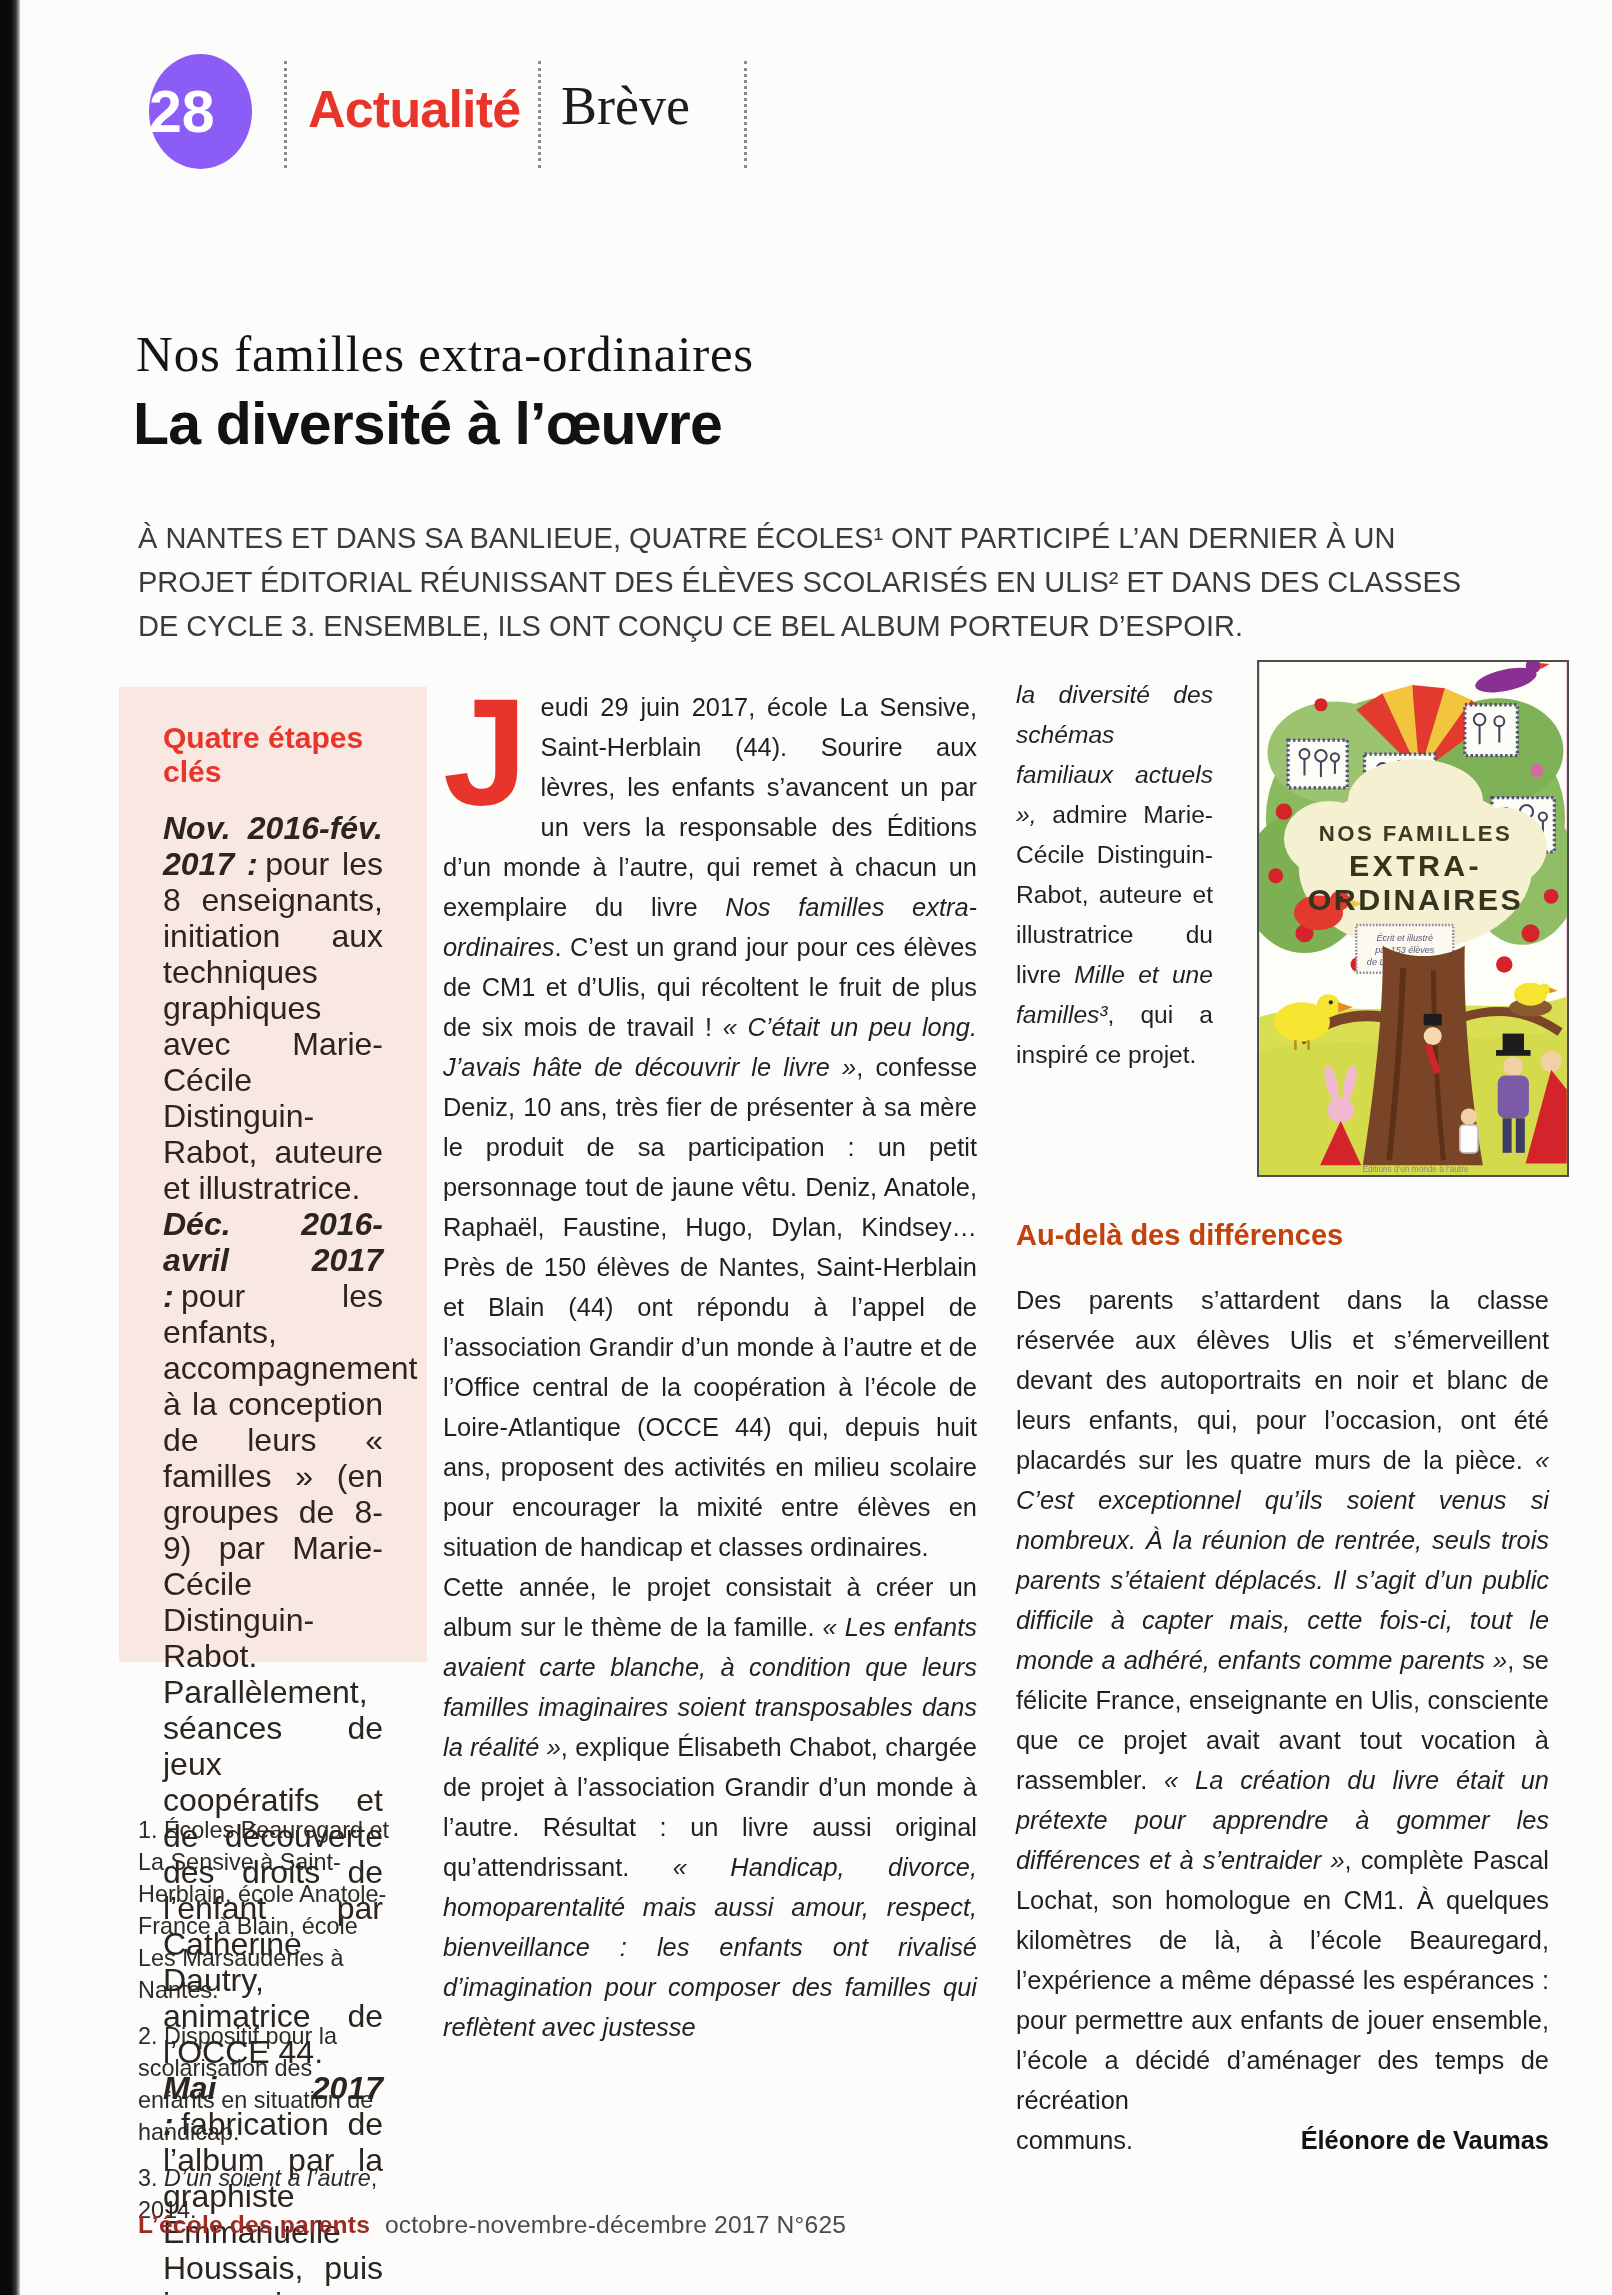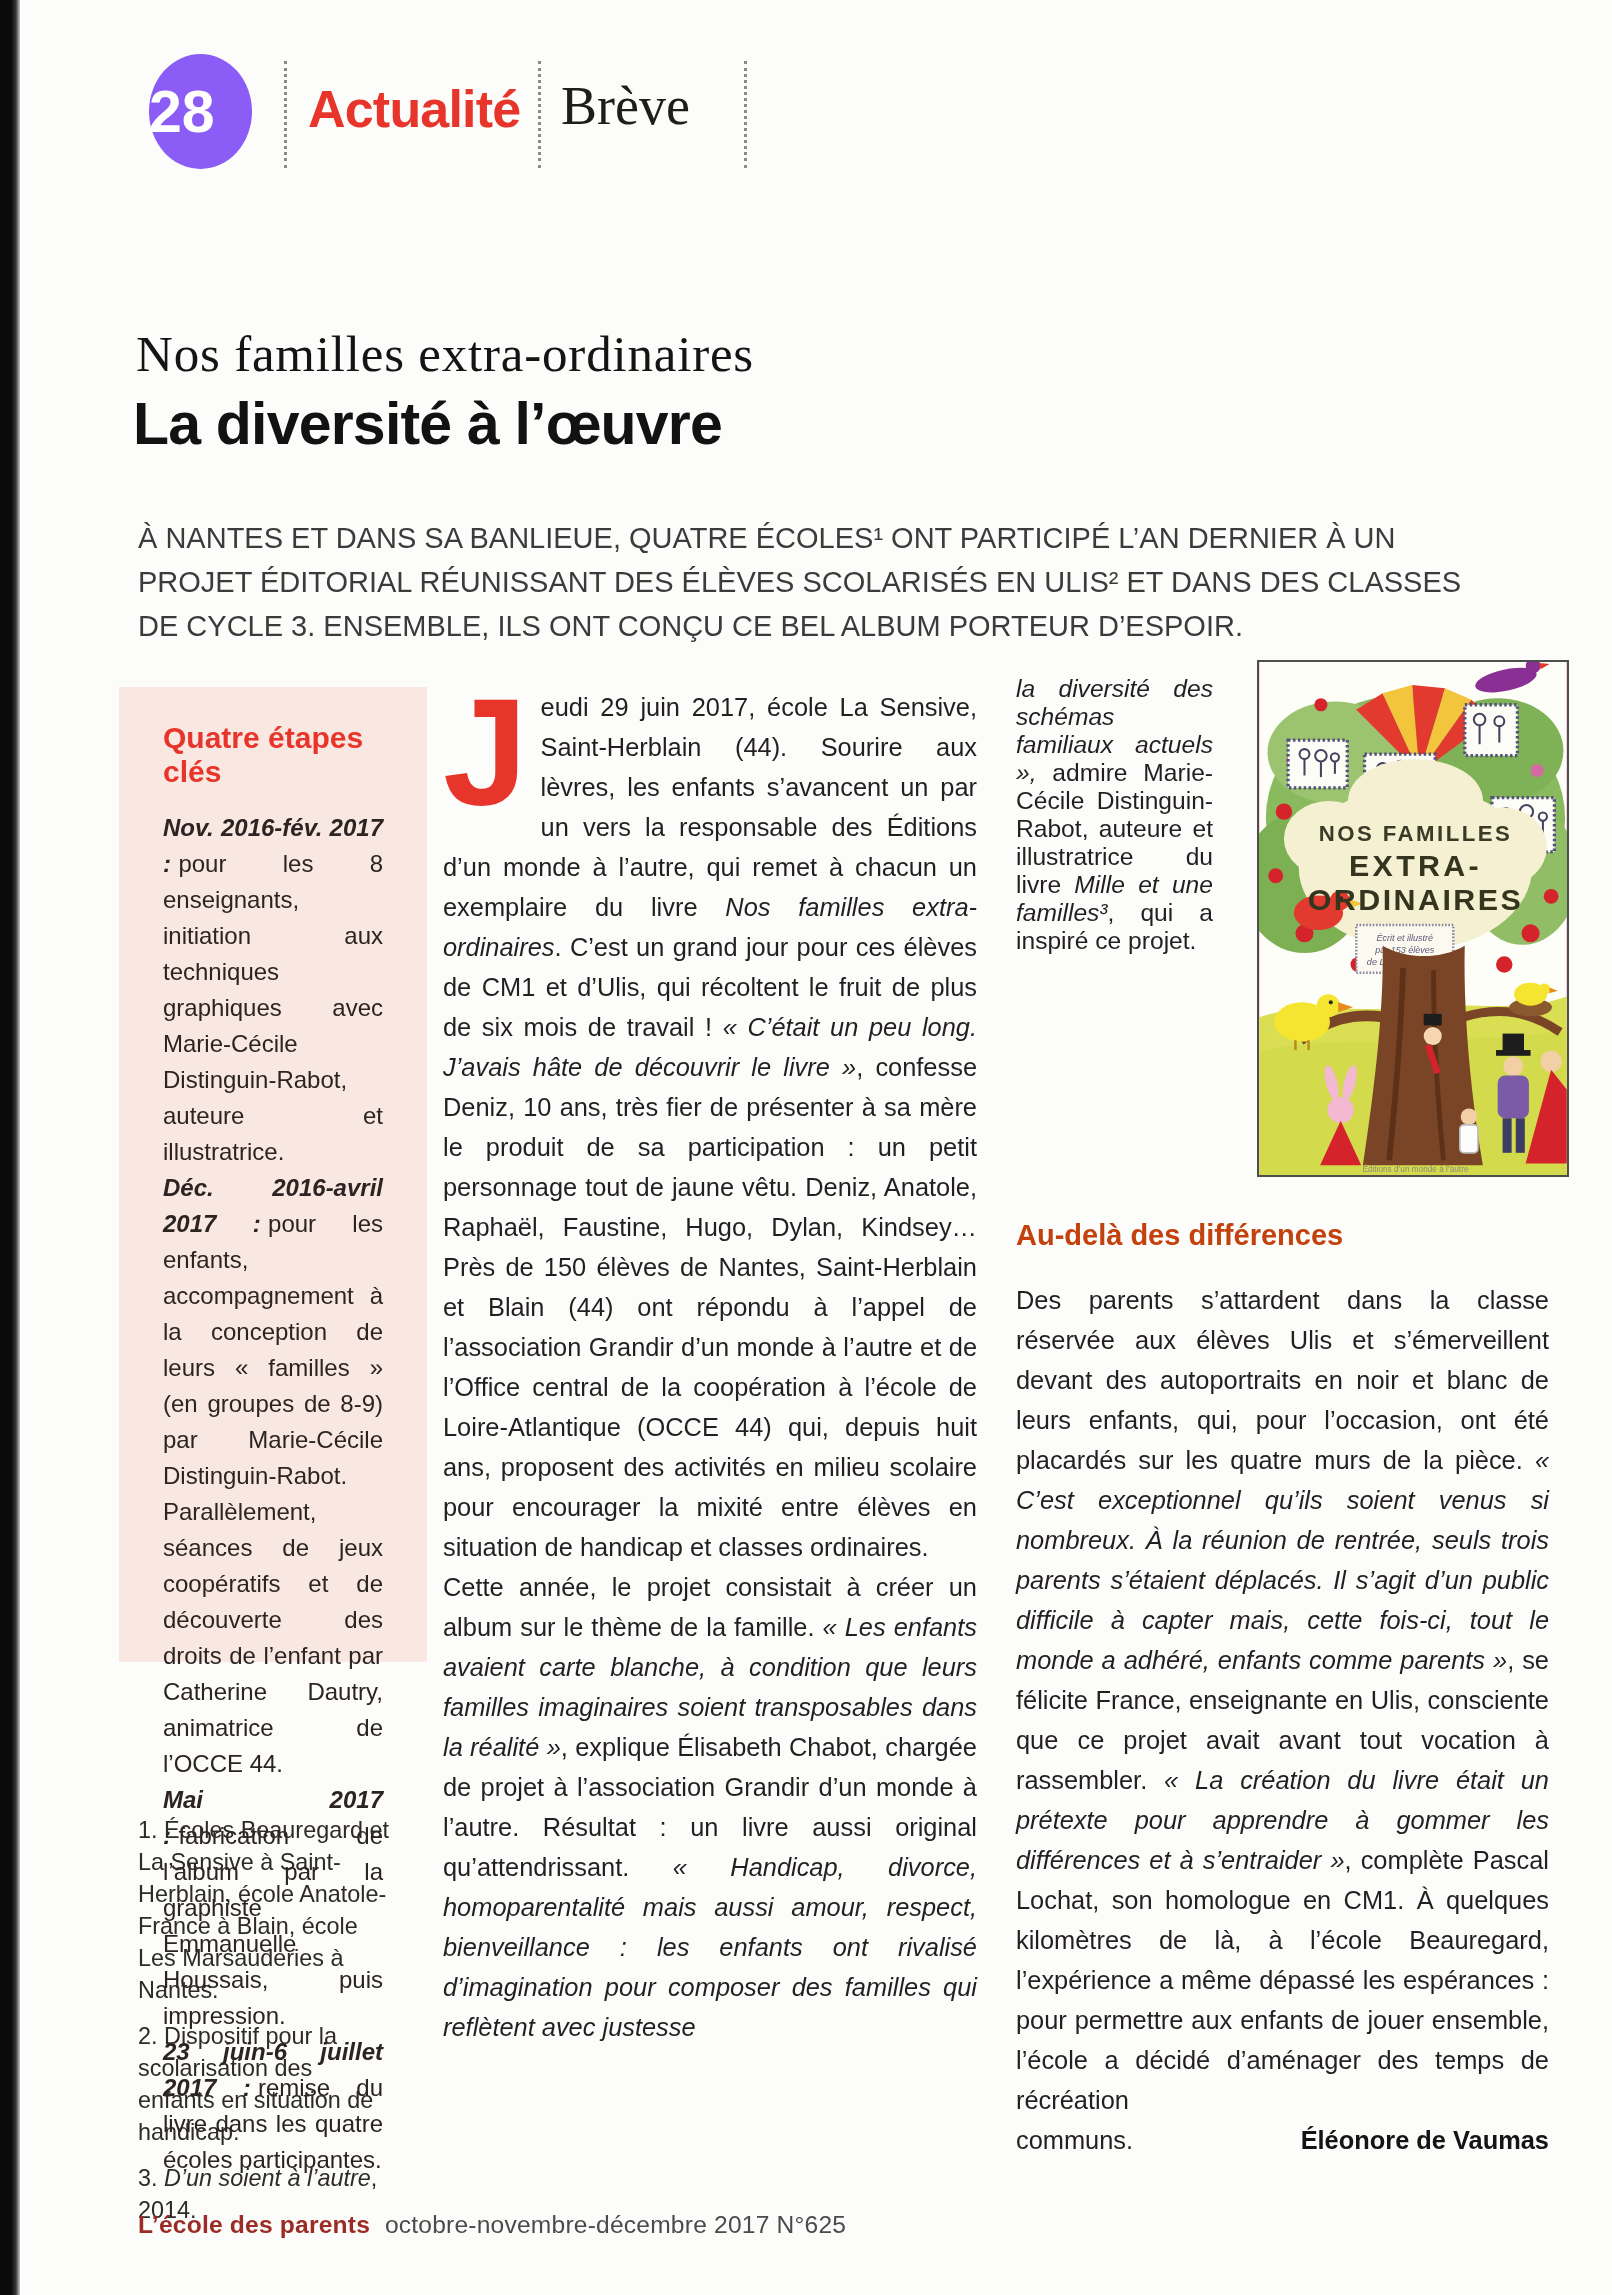--- a/index.html
+++ b/index.html
@@ -51,21 +51,21 @@
   }
   
   .sidebar {
     position:absolute; left:119px; top:687px; width:308px; height:975px;
     background:#f8e8e1; box-sizing:border-box; padding:34px 44px;
   }
   .sidebar-title {
     color:#e8352b; font-size:30px; font-weight:bold; margin:0 0 21px 0;
   }
   .sidebar-item {
-    margin:0; font-size:24px; line-height:36px; text-align:justify;
+    margin:0; font-size:32px; line-height:36px; text-align:justify;
     color:#2b2422;
   }
   .sidebar-item .date { font-weight:bold; font-style:italic; margin-right:7.4px; }
   
   .footnotes {
     position:absolute; left:138px; top:1814px; width:252px;
     font-size:23.4px; line-height:32px; color:#2e2a28;
   }
   .footnotes p { margin:0 0 14px 0; }
   
@@ -73,21 +73,21 @@
     position:absolute; left:443px; top:687px; width:534px;
     font-size:25.4px; line-height:40px; text-align:justify;
   }
   .col-mid p { margin:0; }
   .dropcap {
     float:left; color:#e8352b; font-weight:bold;
     font-size:152px; line-height:120px; padding:4.9px 13px 0 0;
   }
   .col-narrow {
     position:absolute; left:1016px; top:675px; width:197px;
-    font-size:24.6px; line-height:28px; text-align:justify;
+    font-size:24.6px; line-height:40px; text-align:justify;
   }
   .subhead {
     position:absolute; left:1016px; top:1219px;
     font-size:29px; font-weight:bold; color:#c2410c;
   }
   .col-right {
     position:absolute; left:1016px; top:1280px; width:533px;
     font-size:25.4px; line-height:40px; text-align:justify;
   }
   .col-right p { margin:0; }

